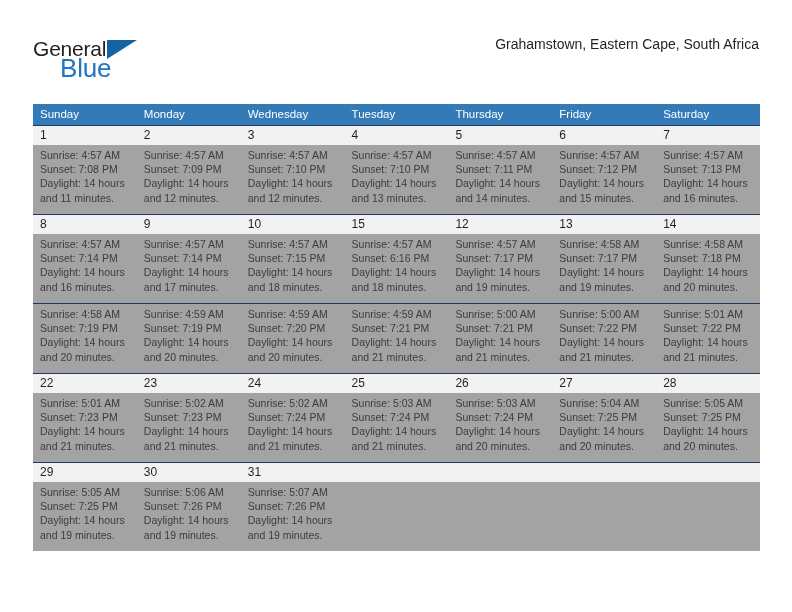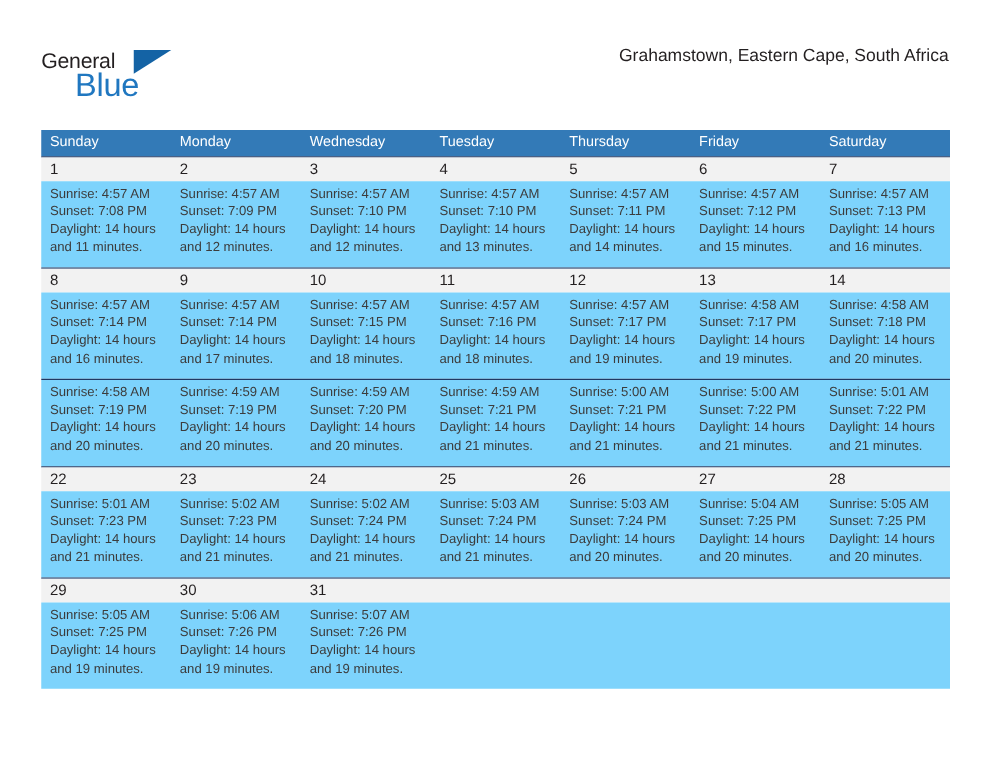--- a/index.html
+++ b/index.html
@@ -33,21 +33,21 @@
     position: absolute;
     left: 33px;
     top: 37px;
     width: 180px;
     height: 48px;
   }
   .logo-general {
     position: absolute;
     left: 0;
     top: 0;
-    font-size: 17px;
+    font-size: 21px;
     letter-spacing: -0.2px;
     color: #231f20;
     line-height: 24px;
     white-space: nowrap;
   }
   .logo-blue {
     position: absolute;
     left: 27px;
     top: 19px;
     font-size: 26px;
@@ -129,21 +129,21 @@
     font-size: 12px;
     line-height: 19px;
     padding-left: 7px;
     box-sizing: border-box;
     color: #231f20;
   }
   .week-body {
     display: flex;
     width: 100%;
     height: 69px;
-    background: #7dd3fc;
+    background: #a3a3a3;
   }
   .week-body .cell {
     flex: 1 1 0;
     padding: 3px 5px 0 7px;
     box-sizing: border-box;
     overflow: hidden;
   }
   .cell .line {
     font-size: 10.5px;
     line-height: 14.2px;
@@ -236,21 +236,21 @@
           <div class="line">and 16 minutes.</div>
         </div>
       </div>
     </div>
 
     <div class="week">
       <div class="week-numbers">
         <div class="daynum">8</div>
         <div class="daynum">9</div>
         <div class="daynum">10</div>
-        <div class="daynum">11</div>
+        <div class="daynum">15</div>
         <div class="daynum">12</div>
         <div class="daynum">13</div>
         <div class="daynum">14</div>
       </div>
       <div class="week-body">
         <div class="cell">
           <div class="line">Sunrise: 4:57 AM</div>
           <div class="line">Sunset: 7:14 PM</div>
           <div class="line">Daylight: 14 hours</div>
           <div class="line">and 16 minutes.</div>
@@ -262,21 +262,21 @@
           <div class="line">and 17 minutes.</div>
         </div>
         <div class="cell">
           <div class="line">Sunrise: 4:57 AM</div>
           <div class="line">Sunset: 7:15 PM</div>
           <div class="line">Daylight: 14 hours</div>
           <div class="line">and 18 minutes.</div>
         </div>
         <div class="cell">
           <div class="line">Sunrise: 4:57 AM</div>
-          <div class="line">Sunset: 7:16 PM</div>
+          <div class="line">Sunset: 6:16 PM</div>
           <div class="line">Daylight: 14 hours</div>
           <div class="line">and 18 minutes.</div>
         </div>
         <div class="cell">
           <div class="line">Sunrise: 4:57 AM</div>
           <div class="line">Sunset: 7:17 PM</div>
           <div class="line">Daylight: 14 hours</div>
           <div class="line">and 19 minutes.</div>
         </div>
         <div class="cell">

